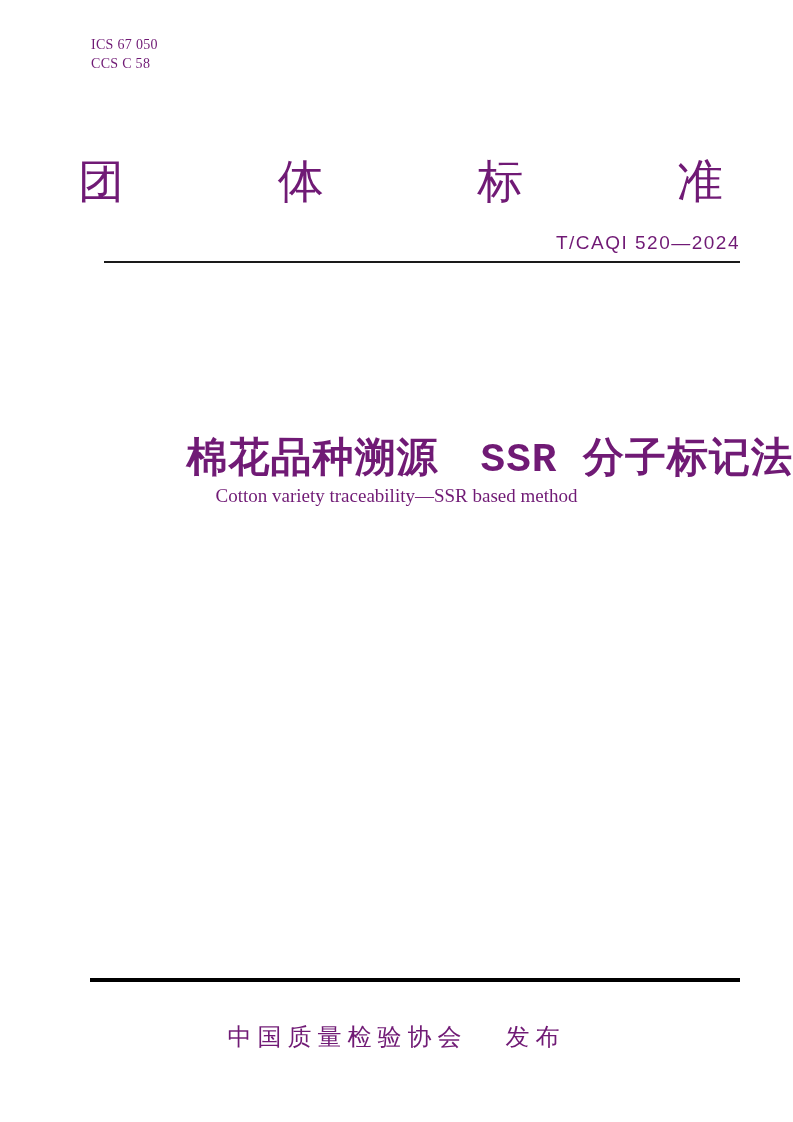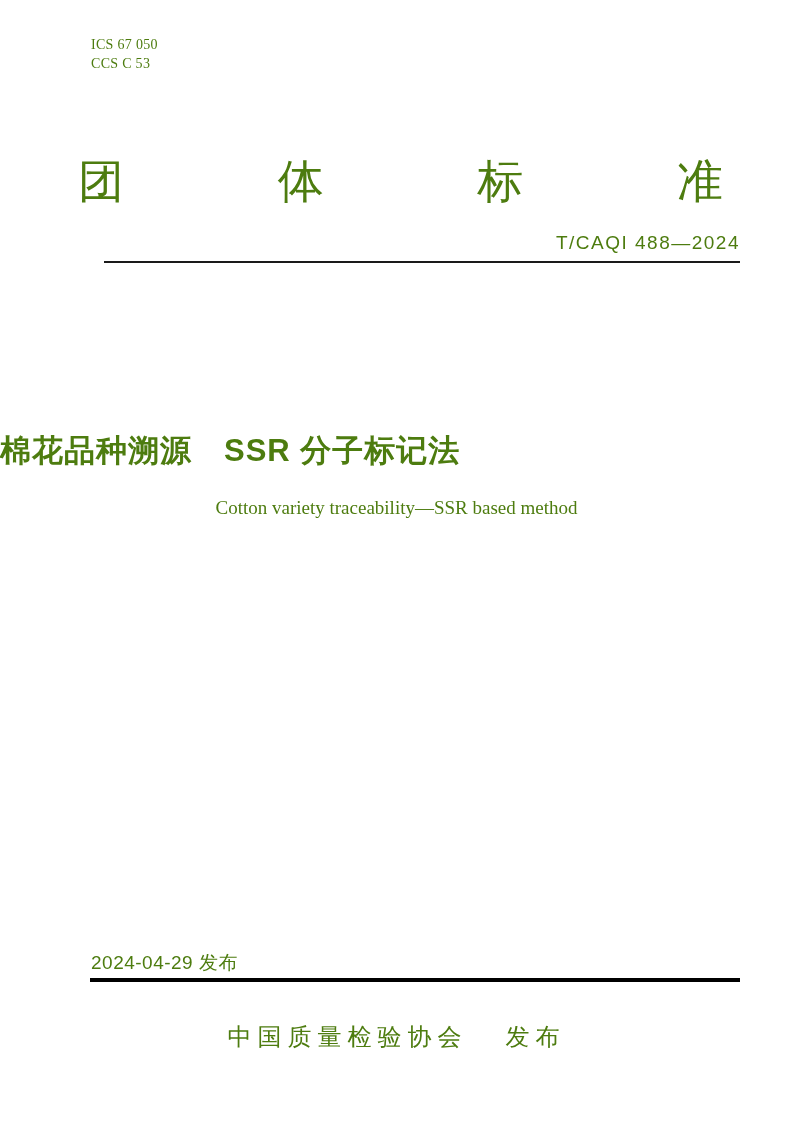--- a/index.html
+++ b/index.html
@@ -5,21 +5,21 @@
   html, body {
     margin: 0;
     padding: 0;
     background: #ffffff;
   }
   .page {
     position: relative;
     width: 793px;
     height: 1122px;
     background: #ffffff;
-    color: #4d7c0f;
+    color: #701a75;
     font-family: "Liberation Serif", serif;
     overflow: hidden;
   }
 
   
   .codes {
     position: absolute;
     left: 91px;
     top: 36px;
     font-family: "Liberation Serif", serif;
@@ -61,38 +61,37 @@
     height: 2px;
     background: #1a1a1a;
   }
 
   
   .title-cn {
     position: absolute;
     left: 0;
     right: 0;
     top: 430px;
-    text-align: left;
-    font-family: Liberation Sans, sans-serif;
-    font-size: 31px;
+    text-align: right;
+    font-family: Liberation Mono, monospace;
+    font-size: 41px;
     font-weight: bold;
     letter-spacing: 1px;
   }
 
   
   .title-en {
     position: absolute;
     left: 0;
     right: 0;
     top: 485px;
     text-align: center;
     font-family: "Liberation Serif", serif;
     font-size: 19px;
     font-weight: normal;
-    margin-top: 12px;
   }
 
   
   .dates-row {
     position: absolute;
     left: 91px;
     right: 53px;
     top: 950px;
     display: flex;
     justify-content: space-between;
@@ -127,43 +126,39 @@
     width: 38px;
   }
 </style>
 </head>
 <body>
 
 <div class="page">
 
   <div class="codes">
     <div>ICS 67 050</div>
-    <div>CCS C 53</div>
+    <div>CCS C 58</div>
   </div>
 
   <div class="doc-type">
     <span>团</span>
     <span>体</span>
     <span>标</span>
     <span>准</span>
   </div>
 
-  <div class="std-number">T/CAQI 488—2024</div>
+  <div class="std-number">T/CAQI 520—2024</div>
 
   <div class="rule-thin"></div>
 
   <div class="title-cn">棉花品种溯源　SSR 分子标记法</div>
 
   <div class="title-en">Cotton variety traceability—SSR based method</div>
 
   <div class="dates-row">
-    <div>
-      <span>2024-04-29</span>
-      <span>发布</span>
-    </div>
   </div>
 
   <div class="rule-bold"></div>
 
   <div class="publisher-row">
     <span>中国质量检验协会</span><span class="gap"></span><span>发布</span>
   </div>
 
 </div>
 

